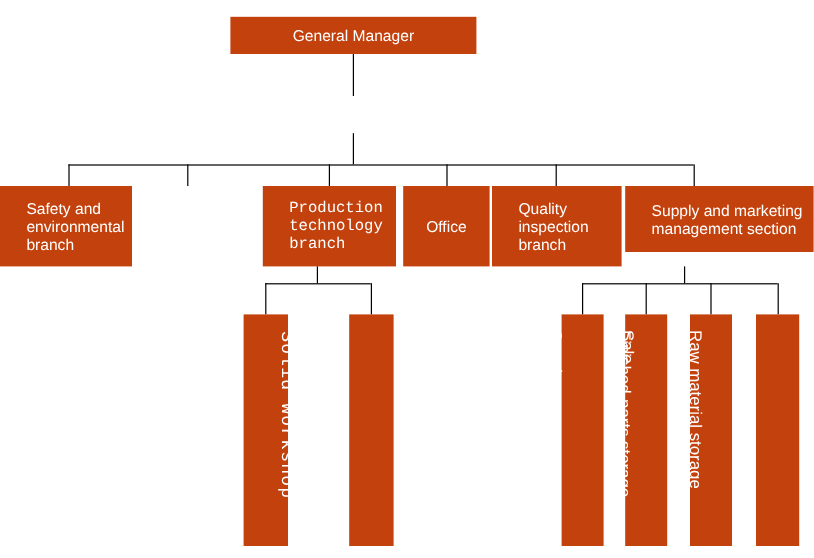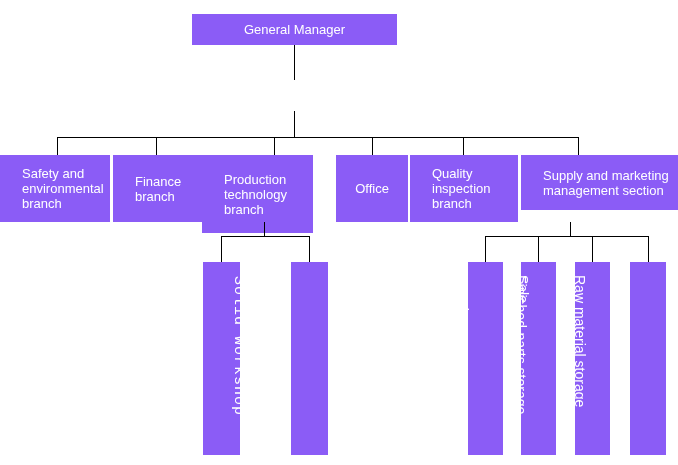--- a/index.html
+++ b/index.html
@@ -13,21 +13,21 @@
     font-family: "Liberation Sans", sans-serif;
     overflow: hidden;
   }
   #chart {
     position: relative;
     width: 678px;
     height: 465px;
   }
   .node {
     position: absolute;
-    background: #8b5cf6;
+    background: #c2410c;
     color: #ffffff;
     box-sizing: border-box;
   }
   
   .node.h {
     display: flex;
     align-items: center;
     font-size: 13px;
     line-height: 15px;
   }
@@ -90,25 +90,22 @@
   <div class="line vert" style="left:156px; top:137px; height:18px;"></div>
   <div class="line vert" style="left:274px; top:137px; height:18px;"></div>
   <div class="line vert" style="left:372px; top:137px; height:18px;"></div>
   <div class="line vert" style="left:463px; top:137px; height:18px;"></div>
   <div class="line vert" style="left:578px; top:137px; height:18px;"></div>
 
   <div class="node h left" style="left:0px; top:155px; width:110px; height:67px;">
     <span>Safety and environmental branch</span>
   </div>
 
-  <div class="node h left" style="left:113px; top:155px; width:105px; height:67px;">
-    <span>Finance branch</span>
-  </div>
 
-  <div class="node h left" style="left:202px; top:155px; width:111px; height:78px;">
+  <div class="node h left" style="left:219px; top:155px; width:111px; height:67px;font-family:Liberation Mono, monospace;">
     <span>Production technology branch</span>
   </div>
 
   <div class="node h center" style="left:336px; top:155px; width:72px; height:67px;">
     <span>Office</span>
   </div>
 
   <div class="node h left" style="left:410px; top:155px; width:108px; height:67px;">
     <span>Quality inspection branch</span>
   </div>

